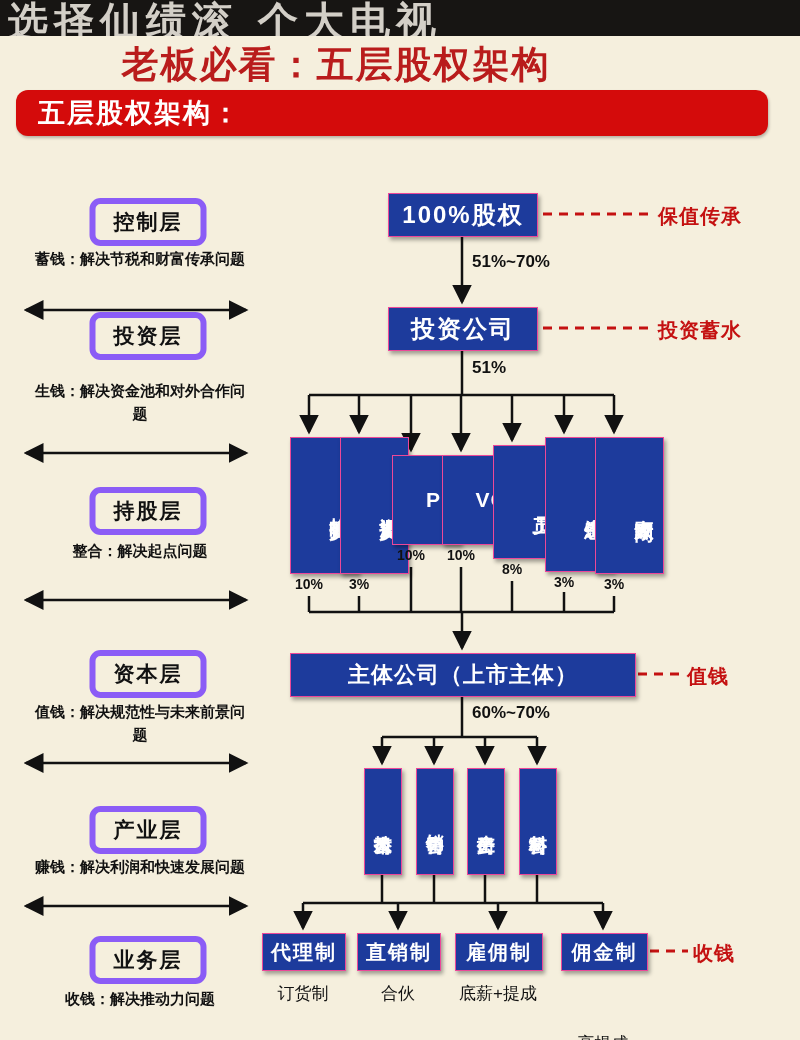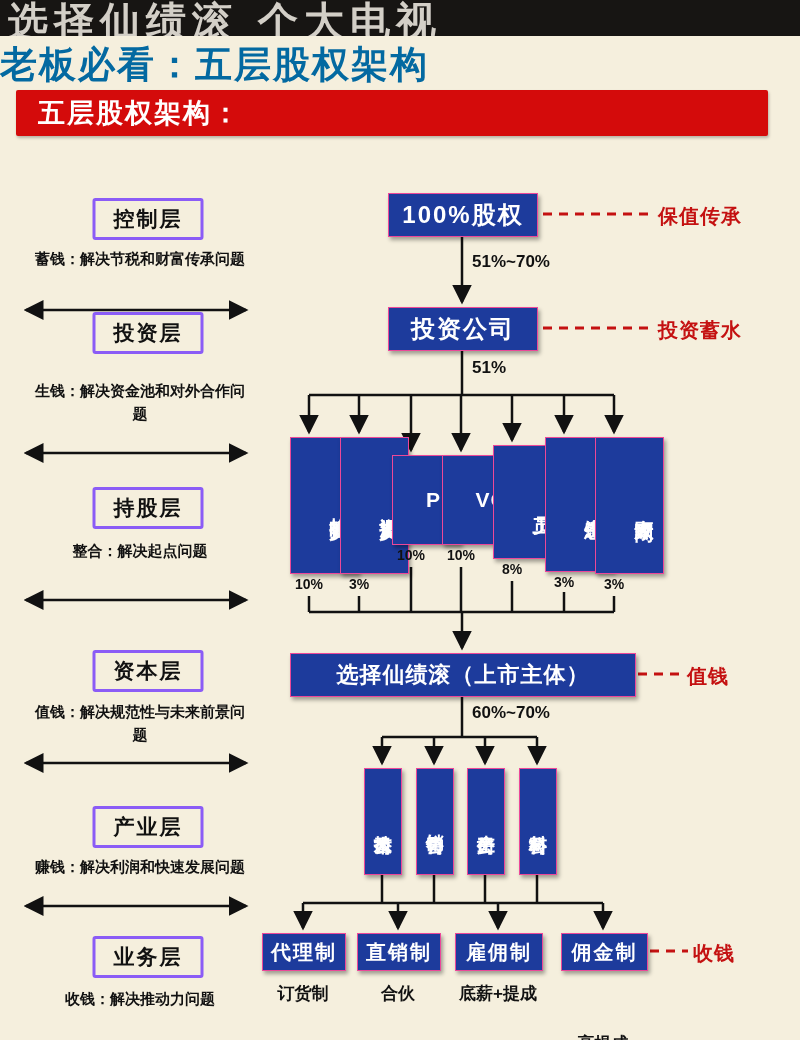--- a/index.html
+++ b/index.html
@@ -7,49 +7,49 @@
     width:800px;height:1040px;position:relative;overflow:hidden;
     background:#f5efdd;
     font-family:"Liberation Sans","DejaVu Sans",sans-serif;
     color:#111;
   }
   
   .wmbar{position:absolute;left:0;top:0;width:800px;height:36px;background:#171513;overflow:hidden;padding-left:12px;}
   .wmtext{position:absolute;left:8px;top:-6px;font-family:"DejaVu Serif","Liberation Serif",serif;
     font-size:40px;font-weight:700;color:rgba(244,240,232,0.85);letter-spacing:6px;white-space:nowrap;}
   
-  .title{position:absolute;left:0;top:40px;width:672px;
-    font-size:37px;font-weight:900;letter-spacing:2px;color:#0369a1;}
+  .title{position:absolute;left:0;top:40px;width:672px;text-align:center;
+    font-size:37px;font-weight:900;letter-spacing:2px;color:#b91c1c;}
   
   .banner{position:absolute;left:16px;top:90px;width:730px;height:46px;background:#d40b0b;
-    border-radius:2px;color:#fff;font-size:27px;font-weight:900;line-height:46px;
+    border-radius:12px;color:#fff;font-size:27px;font-weight:900;line-height:46px;
     padding-left:22px;letter-spacing:2px;box-shadow:1px 2px 3px rgba(0,0,0,.25);}
   
-  .layerbox{position:absolute;transform:translateX(-50%);left:148px;border:3px solid #8b5cf6;
-    border-radius:3px;padding:4px 18px;font-size:21px;font-weight:900;letter-spacing:2px;
+  .layerbox{position:absolute;transform:translateX(-50%);left:148px;border:6px solid #8b5cf6;
+    border-radius:11px;padding:4px 18px;font-size:21px;font-weight:900;letter-spacing:2px;
     background:transparent;white-space:nowrap;}
   .layerdesc{position:absolute;transform:translateX(-50%);left:140px;width:218px;
     text-align:center;font-size:15px;font-weight:700;line-height:1.5;color:#111;}
   
   .blue{position:absolute;background:#1d3b9c;color:#fff;font-weight:900;
     box-shadow:2px 3px 4px rgba(0,0,0,.35);border:1px solid #ec4899;
     display:flex;align-items:center;justify-content:center;text-align:center;}
   .bigbox{width:148px;height:42px;font-size:24px;letter-spacing:2px;}
   .mainbox{width:344px;height:42px;font-size:22px;letter-spacing:1px;}
   .holder{width:38px;font-size:19px;letter-spacing:1px;
     writing-mode:vertical-rl;text-orientation:upright;line-height:38px;padding-left:29px;}
   .hz{writing-mode:horizontal-tb;font-size:21px;}
   .subco{width:36px;height:105px;font-size:18px;letter-spacing:1px;
     writing-mode:vertical-rl;text-orientation:upright;line-height:36px;}
   .model{height:36px;font-size:20px;letter-spacing:2px;}
   
   .pct{position:absolute;transform:translateX(-50%);font-size:14px;font-weight:700;color:#111;white-space:nowrap;}
   .apct{position:absolute;font-size:17px;font-weight:700;color:#111;white-space:nowrap;}
   .rednote{position:absolute;font-size:20px;font-weight:900;color:#c41111;letter-spacing:1px;white-space:nowrap;}
-  .modelsub{position:absolute;transform:translateX(-50%);font-size:17px;font-weight:700;color:#111;white-space:nowrap;}
+  .modelsub{position:absolute;transform:translateX(-50%);font-size:17px;font-weight:400;color:#111;white-space:nowrap;}
   svg.overlay{position:absolute;left:0;top:0;pointer-events:none;}
 </style>
 </head>
 <body>
 
 <div class="wmbar">
   <div class="wmtext">选择仙绩滚 个大电视</div>
 </div>
 
 <div class="title">老板必看：五层股权架构</div>
@@ -153,21 +153,21 @@
 <div class="blue holder" style="left:595px;top:437px;height:135px">专家顾问</div>
 
 <div class="pct" style="left:309px;top:576px">10%</div>
 <div class="pct" style="left:359px;top:576px">3%</div>
 <div class="pct" style="left:411px;top:547px">10%</div>
 <div class="pct" style="left:461px;top:547px">10%</div>
 <div class="pct" style="left:512px;top:561px">8%</div>
 <div class="pct" style="left:564px;top:574px">3%</div>
 <div class="pct" style="left:614px;top:576px">3%</div>
 
-<div class="blue mainbox" style="left:290px;top:653px">选择仙绩滚（上市主体）</div>
+<div class="blue mainbox" style="left:290px;top:653px">主体公司（上市主体）</div>
 <div class="rednote" style="left:687px;top:663px">值钱</div>
 <div class="apct" style="left:472px;top:703px">60%~70%</div>
 
 <div class="blue subco" style="left:364px;top:768px">技术公司</div>
 <div class="blue subco" style="left:416px;top:768px">销售公司</div>
 <div class="blue subco" style="left:467px;top:768px">生产公司</div>
 <div class="blue subco" style="left:519px;top:768px">材料公司</div>
 
 <div class="blue model" style="left:262px;top:933px;width:82px">代理制</div>
 <div class="blue model" style="left:357px;top:933px;width:82px">直销制</div>

